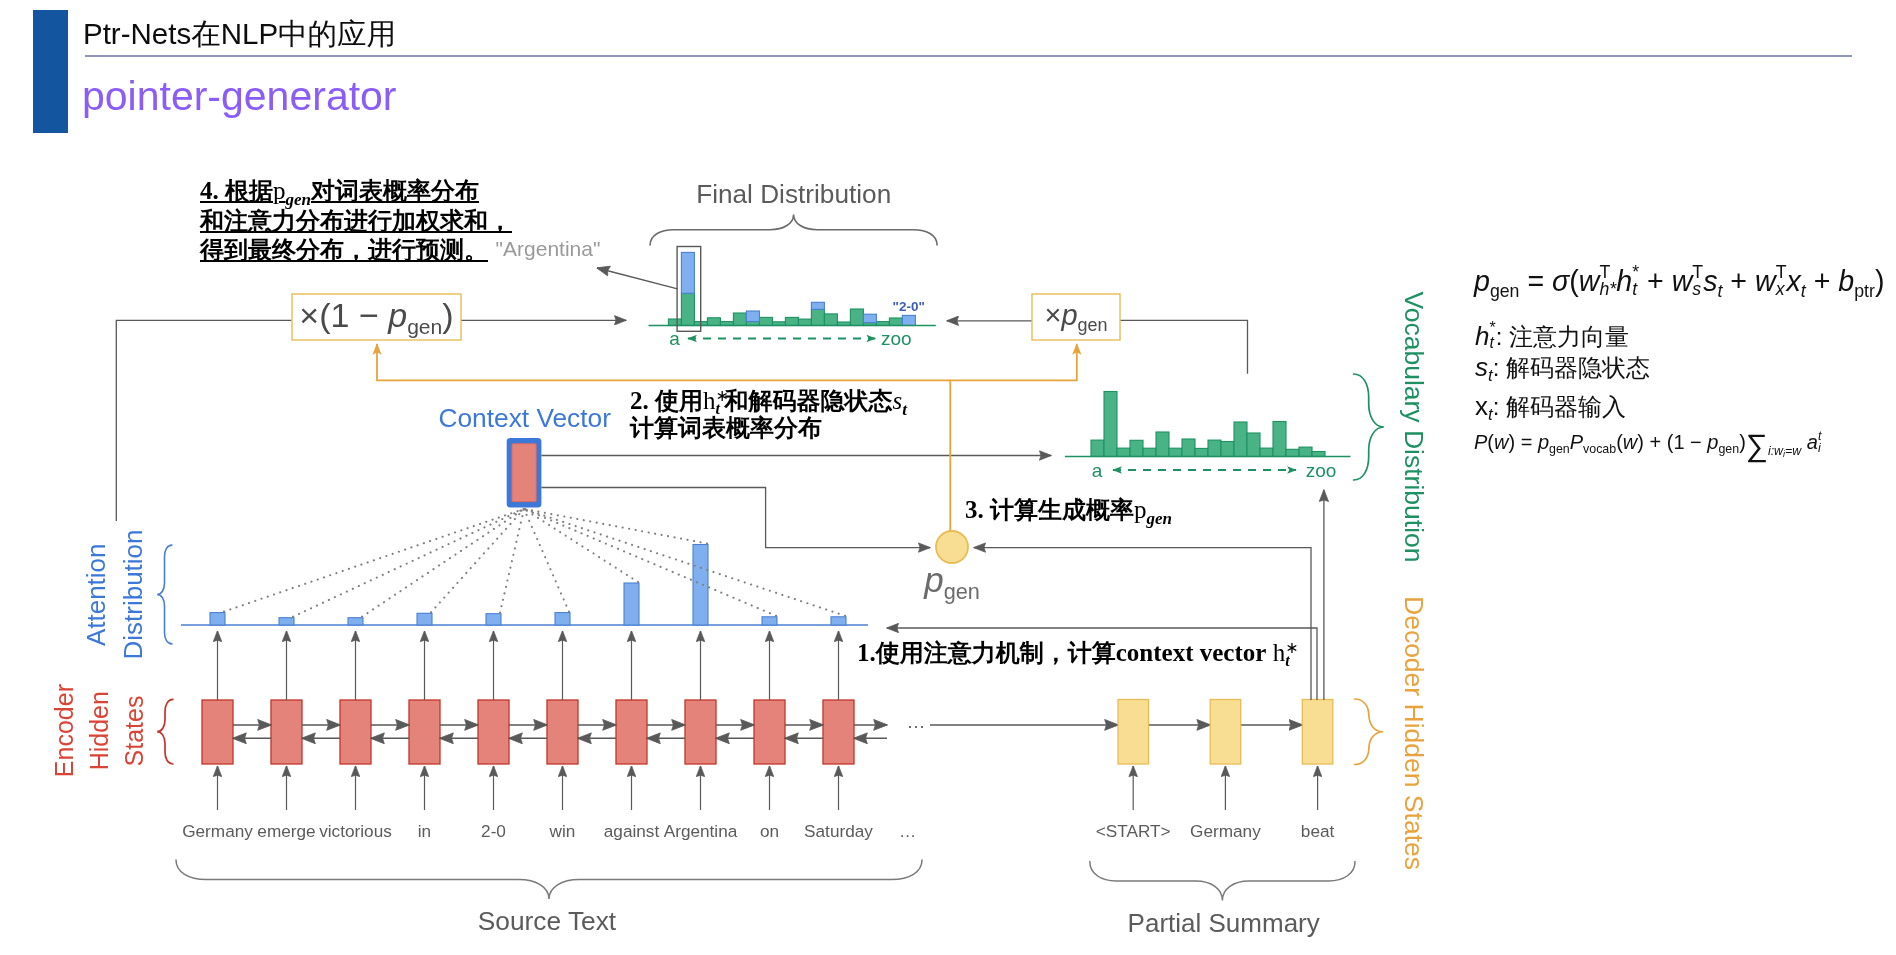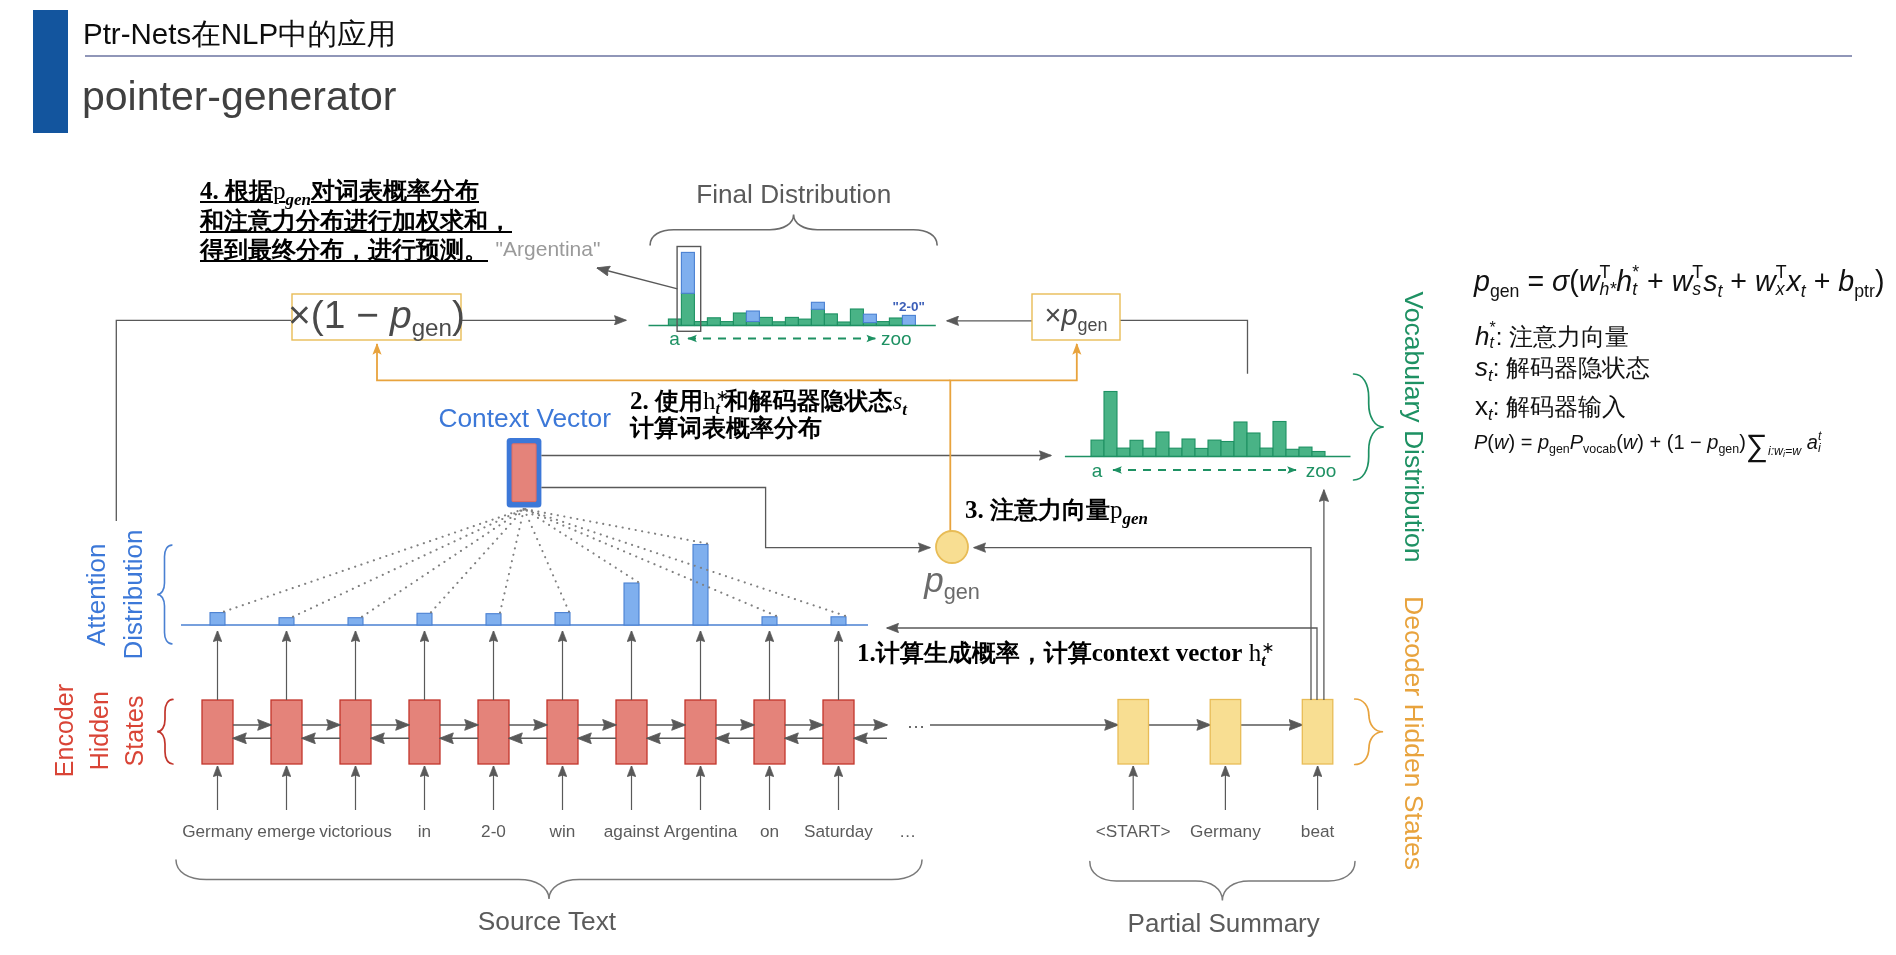--- a/index.html
+++ b/index.html
@@ -2,21 +2,21 @@
 <html><head>
 <meta charset="utf-8">
 <style>
   html,body{margin:0;padding:0;background:#fff;}
   body{width:1896px;height:955px;font-family:"Liberation Sans",sans-serif;overflow:hidden;position:relative;}
   #slide{position:absolute;left:0;top:0;width:1896px;height:955px;background:#fff;}
   .abs{position:absolute;}
   .accent-bar{left:33px;top:10px;width:35px;height:123px;background:#13559E;}
   .kicker{left:83px;top:19px;font-size:29.5px;line-height:30px;color:#0d0d0d;white-space:nowrap;}
   .rule{left:85px;top:55px;width:1767px;height:2px;background:#9096b8;}
-  .title{left:82px;top:72px;font-size:41px;line-height:48px;color:#404040;white-space:nowrap;}
+  .title{left:82px;top:72px;font-size:41px;line-height:48px;color:#8b5cf6;white-space:nowrap;}
 
   svg.diag{left:0;top:0;width:1896px;height:955px;}
   .ann{font-family:"Liberation Sans",sans-serif;font-weight:bold;font-size:24px;color:#000;line-height:29.4px;white-space:nowrap;}
   .annline{white-space:nowrap;}
   .num{font-family:"Liberation Serif",serif;font-weight:bold;font-size:25px;}
   .mi2{font-family:"Liberation Serif",serif;font-style:italic;font-weight:normal;font-size:25px;}
   .mr2{font-family:"Liberation Serif",serif;font-style:normal;font-weight:normal;font-size:25px;}
   .sub-it{font-family:"Liberation Serif",serif;font-style:italic;font-weight:bold;font-size:17px;position:relative;top:6px;line-height:0;}
   .stk{display:inline-block;font-family:"Liberation Serif",serif;font-size:16px;line-height:0.82;vertical-align:baseline;position:relative;top:5px;text-align:left;font-weight:normal;width:9px;height:0;overflow:visible;}
   .stk u{display:block;text-decoration:none;font-style:normal;margin-top:-17px;}
@@ -258,39 +258,39 @@
     <div class="annline">和注意力分布进行加权求和，</div>
     <div class="annline">得到最终分布，进行预测。</div>
   </div>
 
   <div class="abs ann" style="left:630px;top:387px;line-height:27.4px;">
     <div class="annline"><span class="num">2. </span><span>使用</span><span class="mr2">h</span><span class="stk"><u>∗</u><i>t</i></span><span>和解码器隐状态</span><span class="mi2">s</span><span class="sub-it">t</span></div>
     <div class="annline">计算词表概率分布</div>
   </div>
 
   <div class="abs ann" style="left:965px;top:495px;">
-    <div class="annline"><span class="num">3. </span><span>注意力向量</span><span class="mr2">p</span><span class="sub-it">gen</span></div>
+    <div class="annline"><span class="num">3. </span><span>计算生成概率</span><span class="mr2">p</span><span class="sub-it">gen</span></div>
   </div>
 
   <div class="abs ann" style="left:857px;top:638px;">
-    <div class="annline"><span class="num">1.</span><span>计算生成概率，计算</span><span class="num">context vector</span><span class="mr2"> h</span><span class="stk"><u>∗</u><i>t</i></span></div>
+    <div class="annline"><span class="num">1.</span><span>使用注意力机制，计算</span><span class="num">context vector</span><span class="mr2"> h</span><span class="stk"><u>∗</u><i>t</i></span></div>
   </div>
 
   <div class="abs fml f-big" style="left:1474px;top:264px;font-size:28.6px;">
     <span class="it">p</span><span class="sb up">gen</span> = <span class="it">σ</span>(<span class="it">w</span><span class="sbsp"><u>T</u><i>h*</i></span><span class="it">h</span><span class="sbsp"><u>*</u><i>t</i></span> + <span class="it">w</span><span class="sbsp"><u>T</u><i>s</i></span><span class="it">s</span><span class="sb it">t</span> + <span class="it">w</span><span class="sbsp"><u>T</u><i>x</i></span><span class="it">x</span><span class="sb it">t</span> + <span class="it">b</span><span class="sb up">ptr</span>)
   </div>
   <div class="abs legend" style="left:1475px;top:320px;">
     <div><span class="fml it" style="font-size:26px;">h</span><span class="fml sbsp" style="font-size:16px;"><u>*</u><i>t</i></span><span>: 注意力向量</span></div>
     <div><span class="fml it" style="font-size:26px;">s</span><span class="fml sb it" style="font-size:17px;">t</span><span>: 解码器隐状态</span></div>
     <div><span class="fml up" style="font-size:26px;">x</span><span class="fml sb it" style="font-size:17px;">t</span><span>: 解码器输入</span></div>
   </div>
   <div class="abs fml f-big" style="left:1474px;top:431px;font-size:20px;">
     <span class="it">P</span>(<span class="it">w</span>) = <span class="it">p</span><span class="sb up">gen</span><span class="it">P</span><span class="sb up">vocab</span>(<span class="it">w</span>) + (1 − <span class="it">p</span><span class="sb up">gen</span>)<span class="sigma">∑</span><span class="sb it" style="vertical-align:-0.45em;">i:w<span style="font-size:0.72em;vertical-align:-0.25em;">i</span>=w</span> <span class="it">a</span><span class="sbsp"><u style="font-style:italic">t</u><i>i</i></span>
   </div>
-  <div class="abs fml" style="left:292px;top:294px;width:169px;height:46px;display:flex;align-items:center;justify-content:center;font-size:39px;color:#4a4a4a;">
+  <div class="abs fml" style="left:292px;top:294px;width:169px;height:46px;display:flex;align-items:center;justify-content:center;font-size:34px;color:#4a4a4a;">
     <span>×(1 − <span class="it">p</span><span class="sb up">gen</span>)</span>
   </div>
   <div class="abs fml" style="left:1032px;top:294px;width:88px;height:46px;display:flex;align-items:center;justify-content:center;font-size:29px;color:#4a4a4a;">
     <span>×<span class="it">p</span><span class="sb up">gen</span></span>
   </div>
   <div class="abs fml" style="left:907px;top:560px;width:90px;text-align:center;font-size:35px;color:#6b6b6b;">
     <span class="it">p</span><span class="sb up">gen</span>
   </div>
 </div>
 

